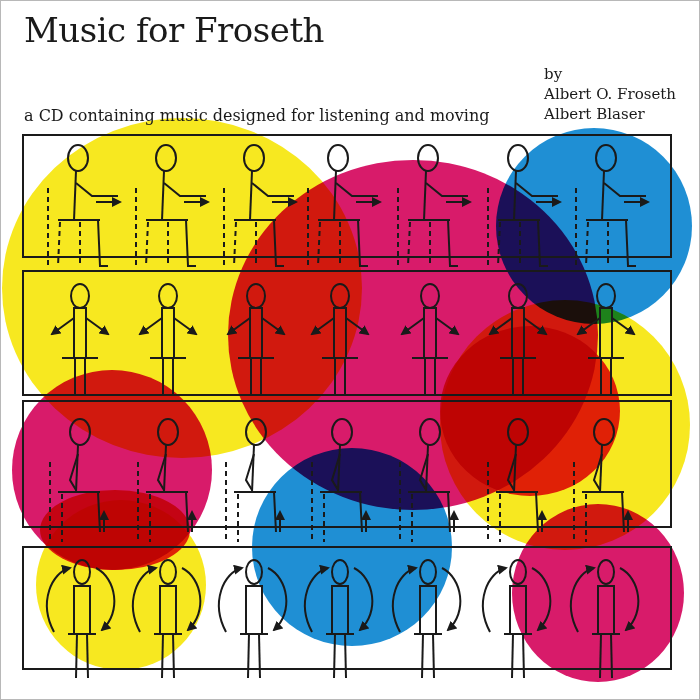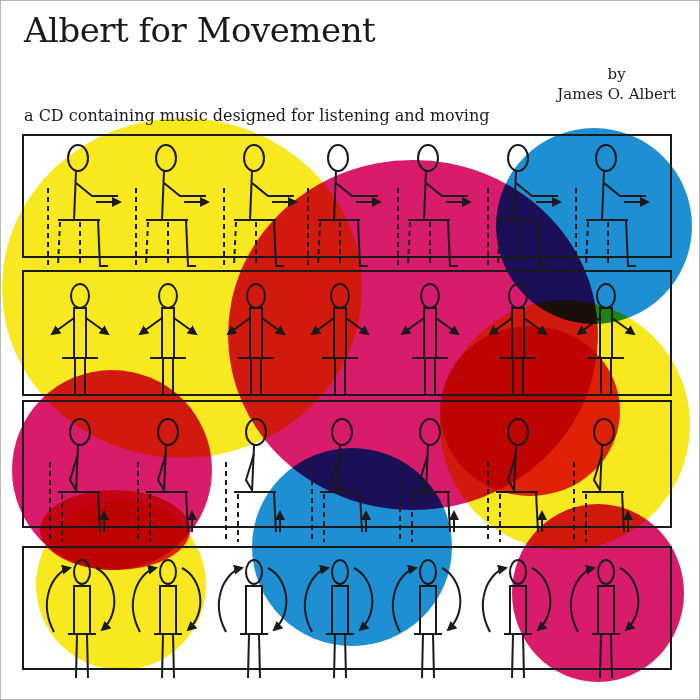--- a/index.html
+++ b/index.html
@@ -1,45 +1,46 @@
 <!DOCTYPE html>
 <html><head>
 <meta charset="utf-8">
 <style>
   html, body { margin:0; padding:0; }
   body { width:700px; height:700px; background:#ffffff; position:relative; overflow:hidden; font-family:"DejaVu Serif", serif; }
   .frame { position:absolute; left:0; top:0; width:698px; height:698px; border:1px solid #b8b8b8; }
   .title { position:absolute; left:24px; top:10px; font-size:34px; color:#1a1a1a; letter-spacing:-0.5px; font-family:"DejaVu Serif", serif; }
   .subtitle { position:absolute; left:24px; top:106px; font-size:16px; color:#1a1a1a; font-family:"DejaVu Serif", serif; }
-  .credits { position:absolute; right:24px; top:64px; text-align:center; font-size:15px; line-height:20px; color:#1a1a1a; font-family:"DejaVu Serif", serif; }
+  .credits { position:absolute; right:24px; top:64px; text-align:left; font-size:15px; line-height:20px; color:#1a1a1a; font-family:"DejaVu Serif", serif; }
   .circle { position:absolute; border-radius:50%; mix-blend-mode:multiply; }
   .panel { position:absolute; left:22px; width:650px; border:2px solid #1a1a1a; box-sizing:border-box; }
   svg.figs { position:absolute; left:0; top:0; }
 </style>
 </head>
 <body>
 
 <div class="frame"></div>
 
 <div class="circle" style="left:2px;top:118px;width:360px;height:340px;background:#f7e820;"></div>
 <div class="circle" style="left:228px;top:160px;width:370px;height:350px;background:#d81b6a;"></div>
 <div class="circle" style="left:496px;top:128px;width:196px;height:196px;background:#1f8fd4;"></div>
 <div class="circle" style="left:440px;top:300px;width:250px;height:250px;background:#f7e820;"></div>
 <div class="circle" style="left:440px;top:326px;width:180px;height:170px;background:#e8242e;"></div>
 <div class="circle" style="left:12px;top:370px;width:200px;height:200px;background:#d81b6a;"></div>
 <div class="circle" style="left:36px;top:500px;width:170px;height:170px;background:#f7e820;"></div>
 <div class="circle" style="left:40px;top:490px;width:150px;height:80px;background:#e8242e;"></div>
 <div class="circle" style="left:252px;top:448px;width:200px;height:198px;background:#1f8fd4;"></div>
 <div class="circle" style="left:512px;top:504px;width:172px;height:178px;background:#d81b6a;"></div>
 
-<div class="title">Albert for Movement</div>
+<div class="title">Music for Froseth</div>
 <div class="subtitle">a CD containing music designed for listening and moving</div>
 <div class="credits">
   <div>by</div>
-  <div>James O. Albert</div>
+  <div>Albert O. Froseth</div>
+  <div>Albert Blaser</div>
 </div>
 
 <div class="panel" style="top:134px;height:124px;"></div>
 <div class="panel" style="top:270px;height:126px;"></div>
 <div class="panel" style="top:400px;height:128px;"></div>
 <div class="panel" style="top:546px;height:124px;"></div>
 
 <svg class="figs" width="700" height="700" viewBox="0 0 700 700" fill="none" stroke="#1a1a1a" stroke-width="2">
   <defs>
     <marker id="ah" viewBox="0 0 10 10" refX="8" refY="5" markerWidth="5" markerHeight="5" orient="auto">

